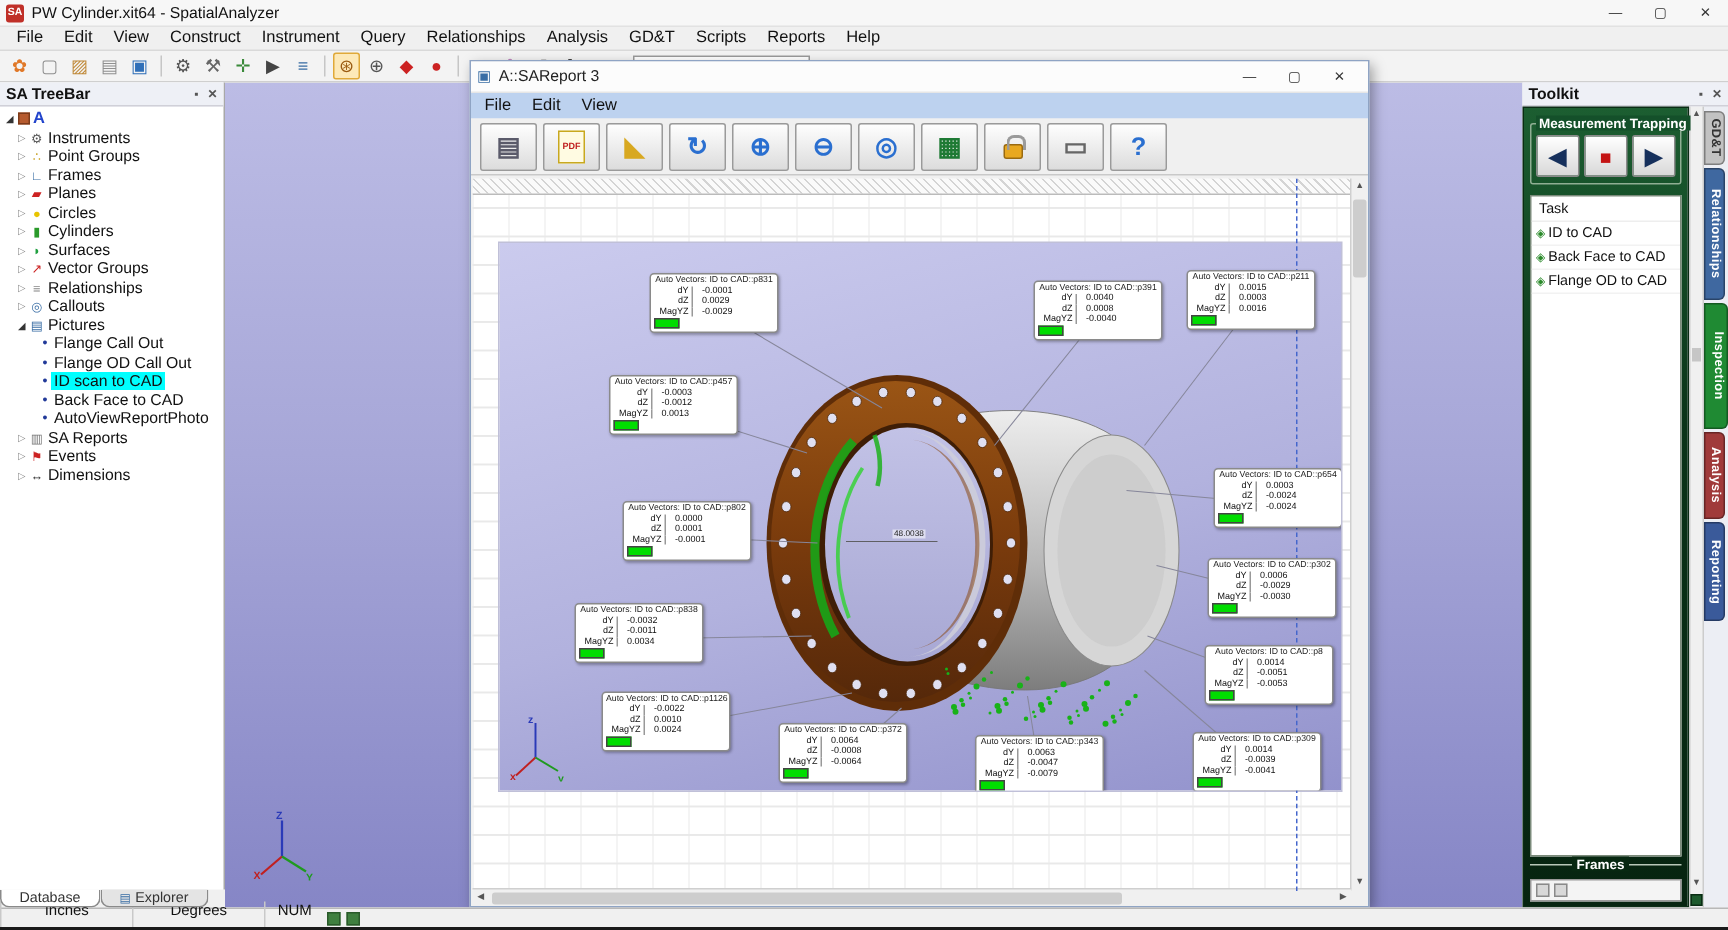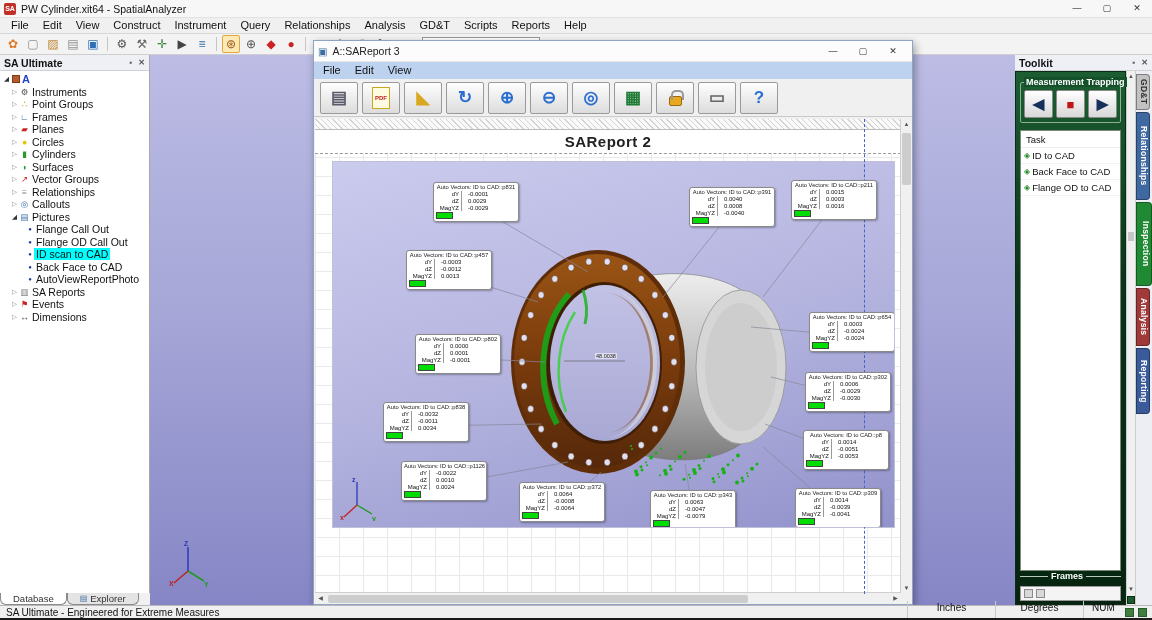--- a/index.html
+++ b/index.html
@@ -263,21 +263,21 @@
       <line x1="20" y1="32" x2="6" y2="44" stroke="#c02020" stroke-width="1.5"></line>
       <line x1="20" y1="32" x2="36" y2="42" stroke="#1f9a1f" stroke-width="1.5"></line>
       <text x="16" y="7" class="triad-label" fill="#2a3ab8">Z</text>
       <text x="1" y="47" class="triad-label" fill="#c02020">X</text>
       <text x="36" y="48" class="triad-label" fill="#1f9a1f">Y</text>
     </svg>
   </div>
 
   <div id="treebar">
     <div class="panel-header">
-      <span>SA Ultimate</span>
+      <span>SA TreeBar</span>
       <span class="ph-icons">
         <span>▪</span>
         <span>✕</span>
       </span>
     </div>
     <div id="tree-root-container">
         <div class="trow">
           <span class="tarrow exp">◢</span>
           <span class="ti-root"></span>
           <span class="troot-label">A</span>
@@ -431,23 +431,20 @@
         <button class="rtb">
           <span class="g" style="color: rgb(102, 102, 102);">▭</span>
         </button>
         <button class="rtb">
           <span class="g" style="color: rgb(42, 111, 208);">?</span>
         </button>
       </div>
 
     <div id="rw-report">
       <div class="hatch"></div>
-      <div class="titleband">
-        <span>SAReport 2</span>
-      </div>
 
       <div id="picture">
         <svg id="model-svg" width="563" height="367" viewBox="0 0 563 367">
           <defs>
             <linearGradient id="gBody" x1="0" y1="0" x2="0" y2="1">
               <stop offset="0" stop-color="#ededed"></stop>
                 <stop offset=".55" stop-color="#b8b8b8"></stop>
                 <stop offset="1" stop-color="#7d7d7d"></stop>
             </linearGradient>
             <linearGradient id="gFl" x1="0" y1="0" x2="0" y2="1">
@@ -868,21 +865,20 @@
           <div class="side-tab gray" style="height: 36px; background: rgb(194, 194, 194);">GD&amp;T</div>
           <div class="side-tab" style="height: 88px; background: rgb(63, 104, 160);">Relationships</div>
           <div class="side-tab active" style="height: 84px; background: rgb(31, 138, 51);">Inspection</div>
           <div class="side-tab" style="height: 58px; background: rgb(160, 58, 58);">Analysis</div>
           <div class="side-tab" style="height: 66px; background: rgb(58, 90, 154);">Reporting</div>
         </div>
     </div>
   </div>
 
   <div id="statusbar">
-    <span class="sb-msg">SA Ultimate - Engineered for Extreme Measures</span>
     <span class="sb-cell" style="width:88px">Inches</span>
     <span class="sb-cell" style="width:88px">Degrees</span>
     <span class="sb-cell" style="width:40px">NUM</span>
     <span class="sb-ind"></span>
     <span class="sb-ind" style="margin-right:5px"></span>
   </div>
   <div id="bottom-edge"></div>
 
 </div>
 

